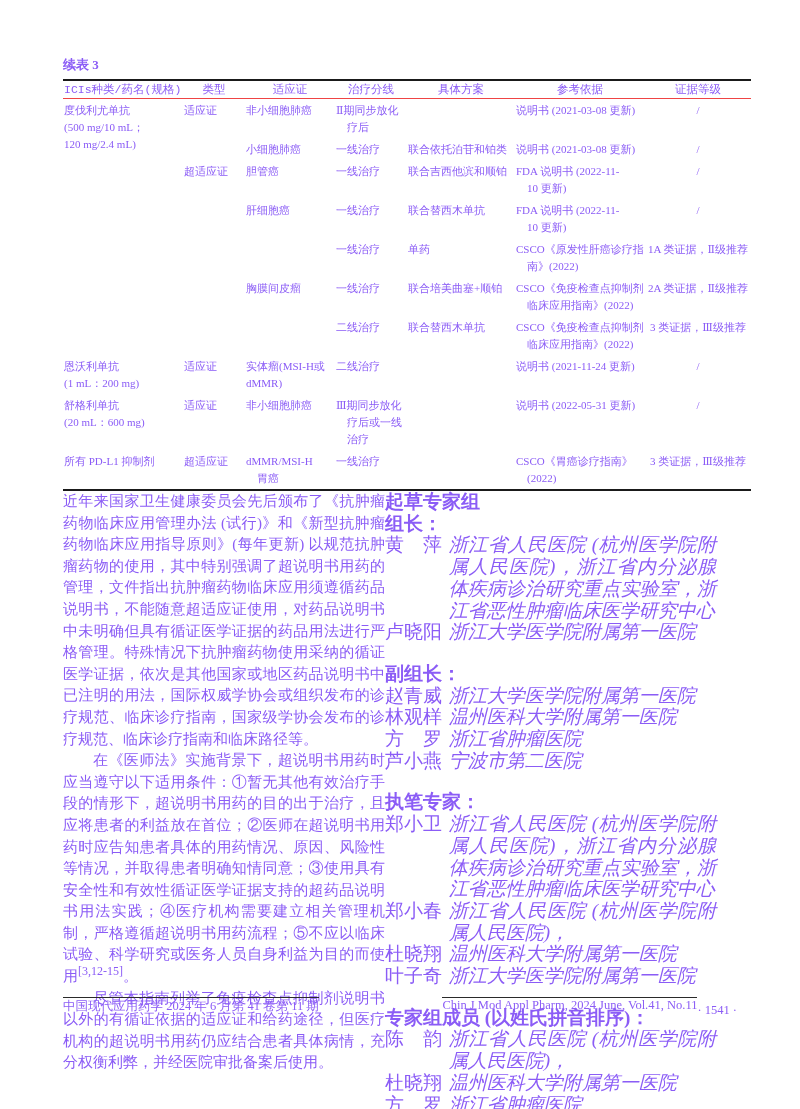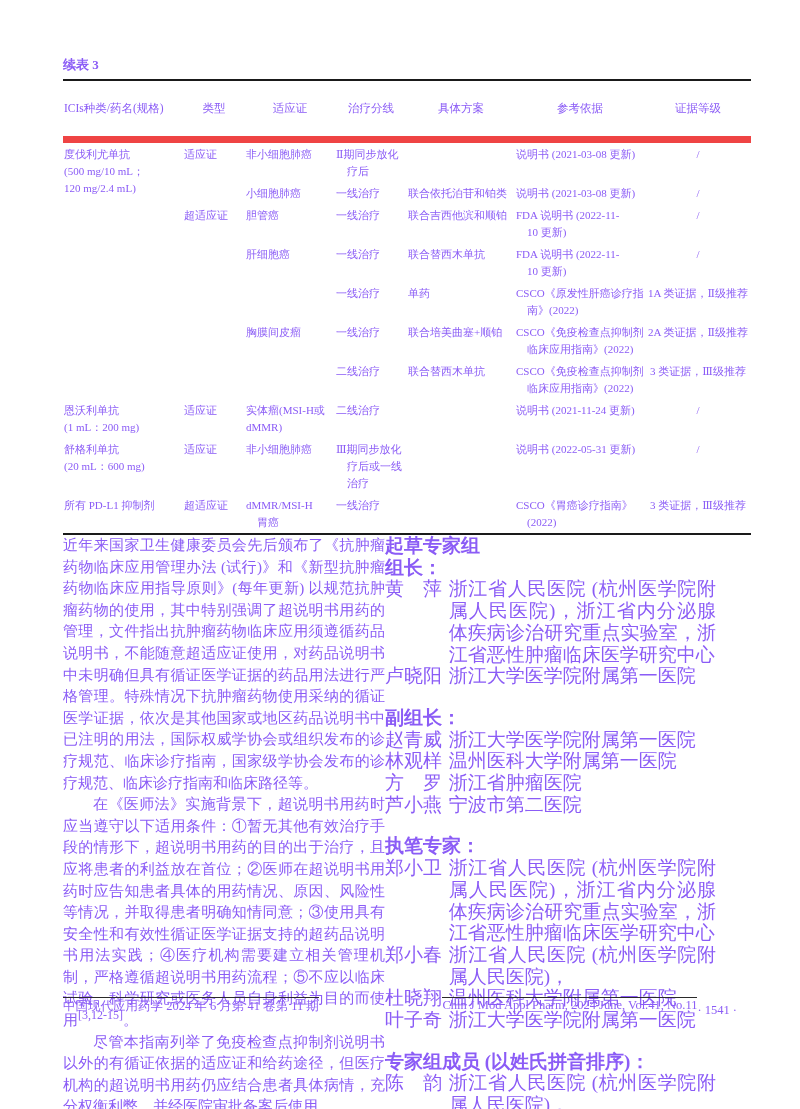--- a/index.html
+++ b/index.html
@@ -15,44 +15,44 @@
     overflow:hidden;
   }
   
   .table-caption { font-size:13px; font-weight:bold; margin:0 0 5px 0; }
   table.cont-table {
     width:674px; table-layout:fixed; border-collapse:collapse;
     border-top:2px solid #1a1a1a; border-bottom:2px solid #1a1a1a;
     font-size:11px;
   }
   table.cont-table thead th {
-    border-bottom:7px solid #ef4444;
+    border-bottom:1px solid #ef4444;
     font-weight:normal; font-size:11.5px;
-    padding:20px 1px; text-align:center;
+    padding:1px 1px; text-align:center;font-family:Liberation Mono, monospace;
   }
   table.cont-table thead th:first-child { text-align:left; }
   table.cont-table td {
     vertical-align:top; text-align:left;
     padding:3px 1px 2px 1px;
     line-height:17px;
     white-space:pre-line;
   }
   table.cont-table td.ctr { text-align:center; }
   
   .cols { display:flex; margin-top:0; }
   .col-left  { width:322px; font-size:15px; line-height:21.6px; text-align:justify; }
   .col-left p { margin:0; }
   .col-left p.ind { text-indent:2em; }
   .col-left sup { font-size:12px; line-height:0; }
   .col-right { width:331px; font-size:19px; line-height:21.7px; }
   .rhead { font-weight:bold; }
   .rhead.gap { margin-top:20px; }
   .entry { display:flex; }
   .ename { white-space:pre; width:3em; flex:none; margin-right:0.35em; }
-  .eaff  { flex:1; text-align:justify; }
+  .eaff  { flex:1; text-align:justify;font-style:italic; }
   
   .footer {
     position:absolute; left:63px; right:63px; top:997px;
     display:flex; justify-content:space-between;
     font-size:12.5px;
   }
   .f-rule { display:inline-block; border-top:1.2px solid #2a2a2a; padding-top:0; }
   .f-right { display:flex; }
   .f-page { padding-top:6px; }
 </style>

